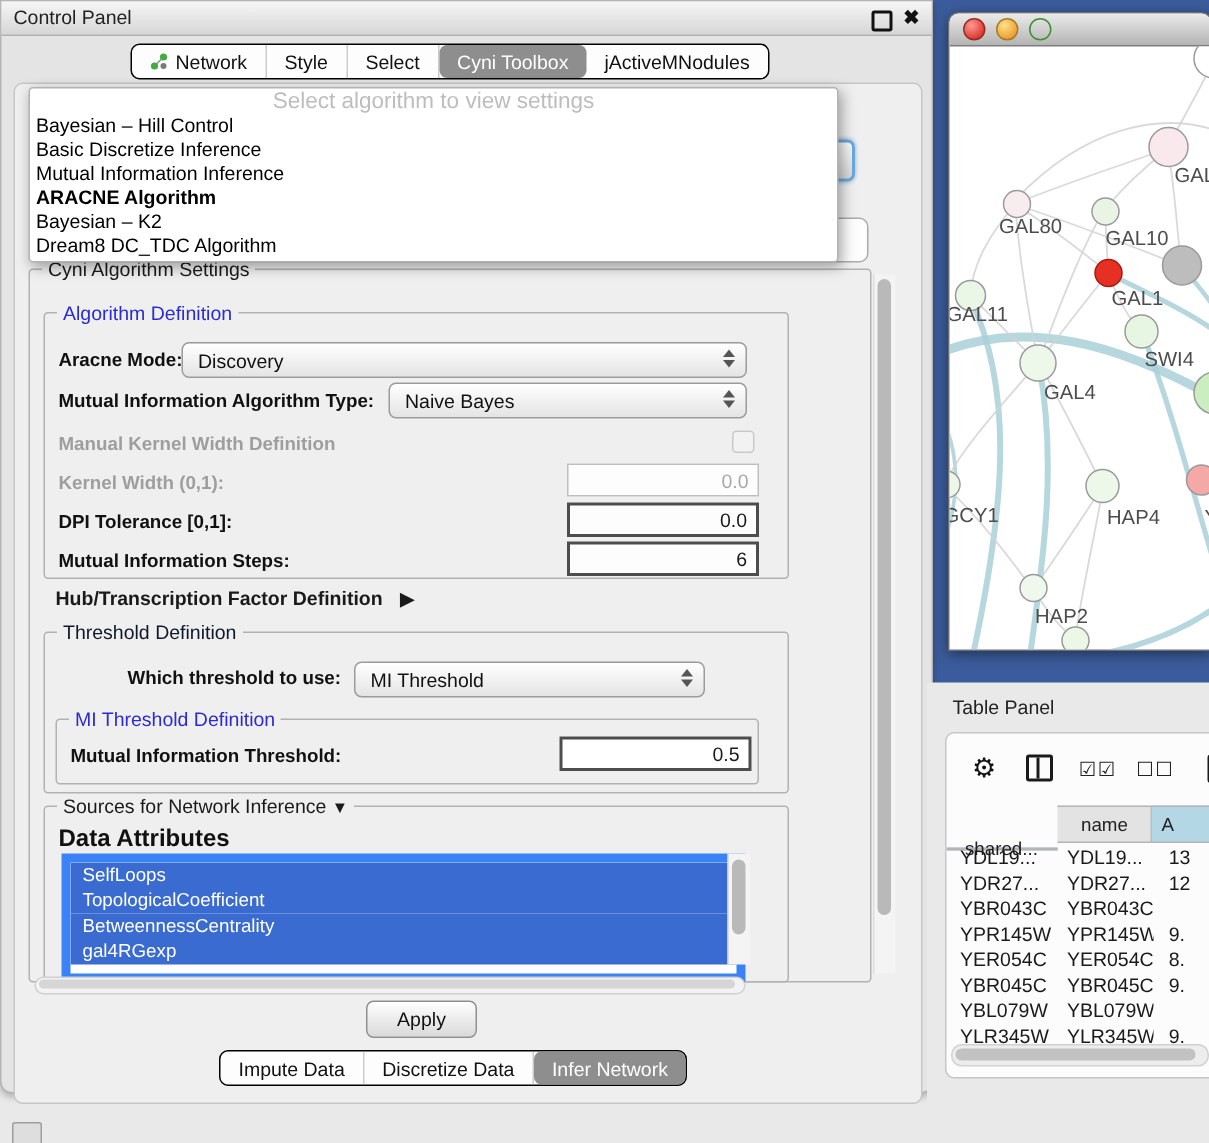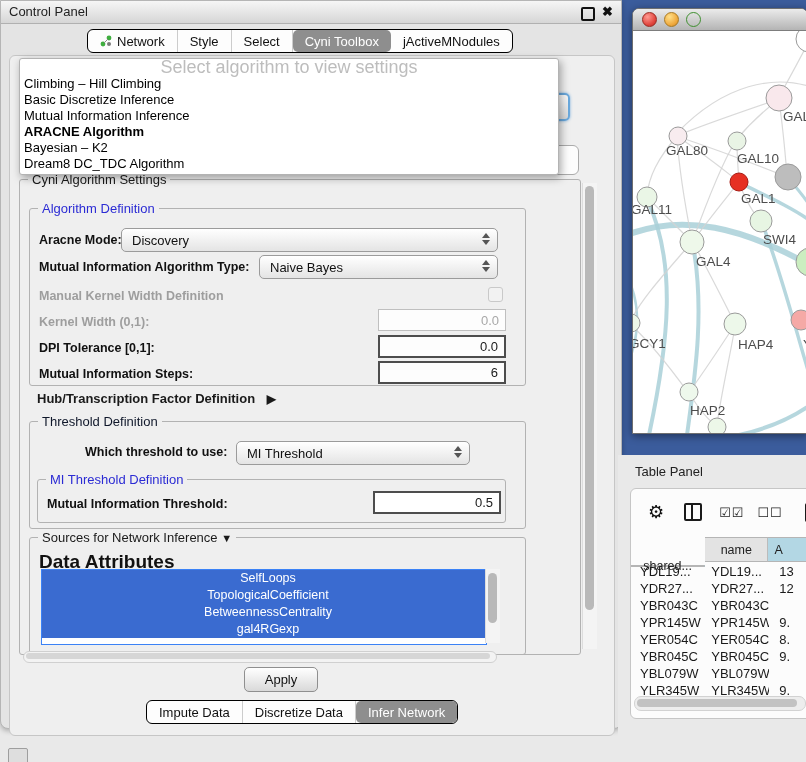--- a/index.html
+++ b/index.html
@@ -41,25 +41,25 @@
   .spin .up{border-bottom:5px solid #555;}
   .spin .dn{border-top:5px solid #555;}
   
   .field{background:#fdfdfd;border:1px solid #bfbfbf;height:20px;font-size:13px;
       display:flex;align-items:center;justify-content:flex-end;padding-right:6px;}
   .field.hard{border:2px solid #4d4d4d;height:19px;}
   .checkbox{width:13px;height:13px;border:1px solid #c9c9c9;border-radius:3px;background:#f2f2f2;}
   
   .popup{left:18px;top:57px;width:538px;height:115px;background:#fff;
       border:1px solid #b3b3b3;border-radius:3px;box-shadow:2px 3px 9px rgba(0,0,0,.35);z-index:60;}
-  .pop-ph{height:17px;text-align:center;color:#bdbdbd;font-size:18px;line-height:17px;}
+  .pop-ph{height:17px;text-align:center;color:#bdbdbd;font-size:15px;line-height:17px;}
   .pop-item{height:16px;line-height:16px;padding-left:4px;font-size:13px;color:#000;}
   .pop-item.bold{font-weight:bold;}
   
-  .attr-list{background:#fff;border:1px solid #3b82f6;overflow:hidden;text-align:center;}
+  .attr-list{background:#fff;border:6px solid #3b82f6;overflow:hidden;}
   .attr-item{height:17px;line-height:17px;background:#3a6bd0;color:#fff;font-size:12.5px;padding-left:8px;}
   .scroll-v{background:#f4f4f4;border-left:1px solid #ddd;}
   .thumb{background:#b9b9b9;border-radius:5px;}
   
   .btn{background:linear-gradient(#ffffff,#d9d9d9);border:1px solid #8f8f8f;border-radius:5px;
       font-size:13px;display:flex;align-items:center;justify-content:center;color:#111;}
   
   .desktop{left:618px;top:0;width:188px;height:458px;background:#3b5c9c;}
   .topstrip{left:0;top:0;width:806px;height:8px;background:#ececef;}
   .netwin{left:632px;top:8px;width:174px;height:424px;border-radius:7px 7px 0 0;overflow:hidden;
@@ -136,21 +136,21 @@
 
     <div class="abs inner"></div>
 
     <div class="abs" style="left:28px;top:144px;width:534px;height:28px;background:#fdfdfd;border:1px solid #ababab;border-radius:6px;overflow:hidden;z-index:4;color:#b0b0b0;font-size:13px;line-height:40px;padding-left:14px;">galFiltered.sif default node</div>
 
     <div class="abs" style="left:548px;top:92px;width:17px;height:24px;border:2px solid #6aa8dc;border-radius:5px;background:linear-gradient(#fafafa,#d8d8d8);box-shadow:0 0 3px #7ab0e0;z-index:5;"></div>
 
     <div class="abs popup">
       <div class="pop-ph">Select algorithm to view settings</div>
       <div id="pop-items">
-          <div class="pop-item">Climbing – Hill Climbing</div>
+          <div class="pop-item">Bayesian – Hill Control</div>
           <div class="pop-item">Basic Discretize Inference</div>
           <div class="pop-item">Mutual Information Inference</div>
           <div class="pop-item bold">ARACNE Algorithm</div>
           <div class="pop-item">Bayesian – K2</div>
           <div class="pop-item">Dream8 DC_TDC Algorithm</div>
         </div>
     </div>
 
     <div class="abs group" style="left:18px;top:178px;width:560px;height:474px;">
       <span class="legend">Cyni Algorithm Settings</span>
@@ -209,21 +209,21 @@
     </div>
     <div class="abs lbl" style="left:46px;top:496px;">Mutual Information Threshold:</div>
     <div class="abs field hard" style="left:372px;top:490px;width:118px;background:#fff;">0.5</div>
 
     <div class="abs group" style="left:28px;top:536px;width:495px;height:116px;">
       <span class="legend">
         <span>Sources for Network Inference</span>
         <span style="font-size:11px;">▼</span>
       </span>
     </div>
-    <div class="abs lbl" style="left:38px;top:550px;font-size:19px;text-align:center;">Data Attributes</div>
+    <div class="abs lbl" style="left:38px;top:550px;font-size:16px;text-align:center;">Data Attributes</div>
     <div class="abs attr-list" style="left:40px;top:568px;width:444px;height:74px;">
       <div id="attr-items">
           <div class="attr-item">SelfLoops</div>
           <div class="attr-item">TopologicalCoefficient</div>
           <div class="attr-item">BetweennessCentrality</div>
           <div class="attr-item">gal4RGexp</div>
         </div>
     </div>
     <div class="abs scroll-v" style="left:484px;top:568px;width:14px;height:74px;">
       <div class="thumb abs" style="left:2px;top:4px;width:9px;height:50px;"></div>

